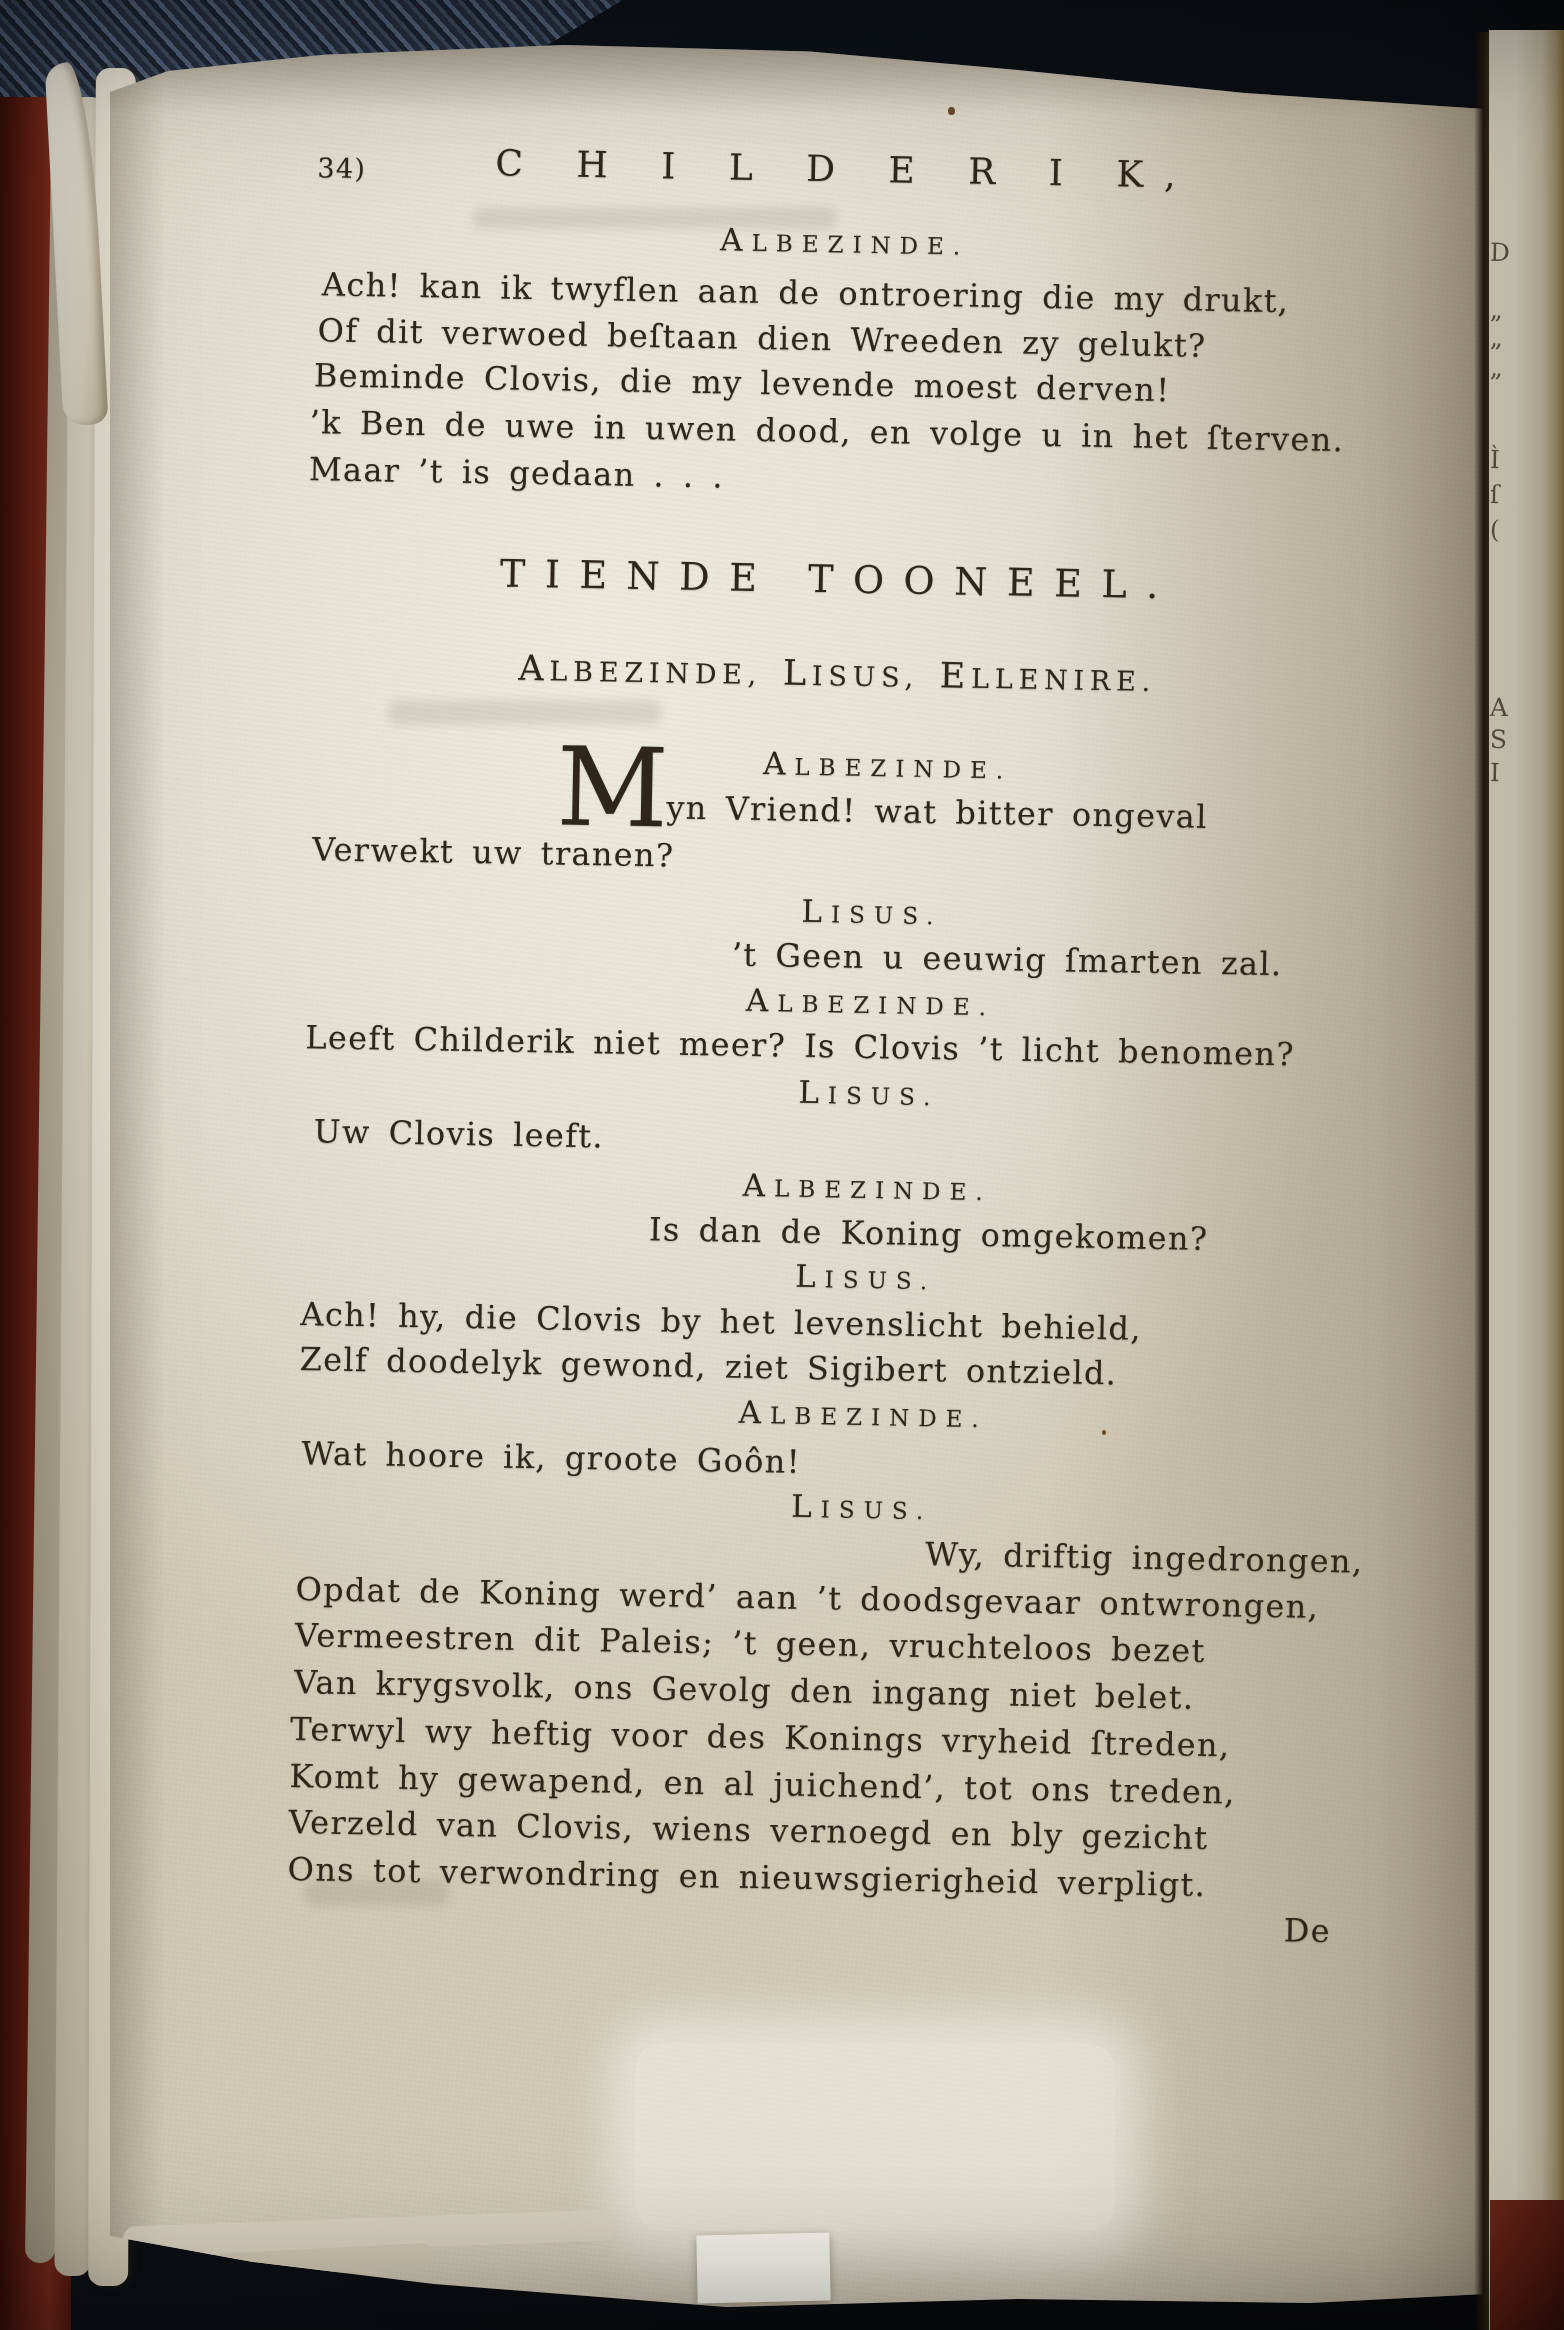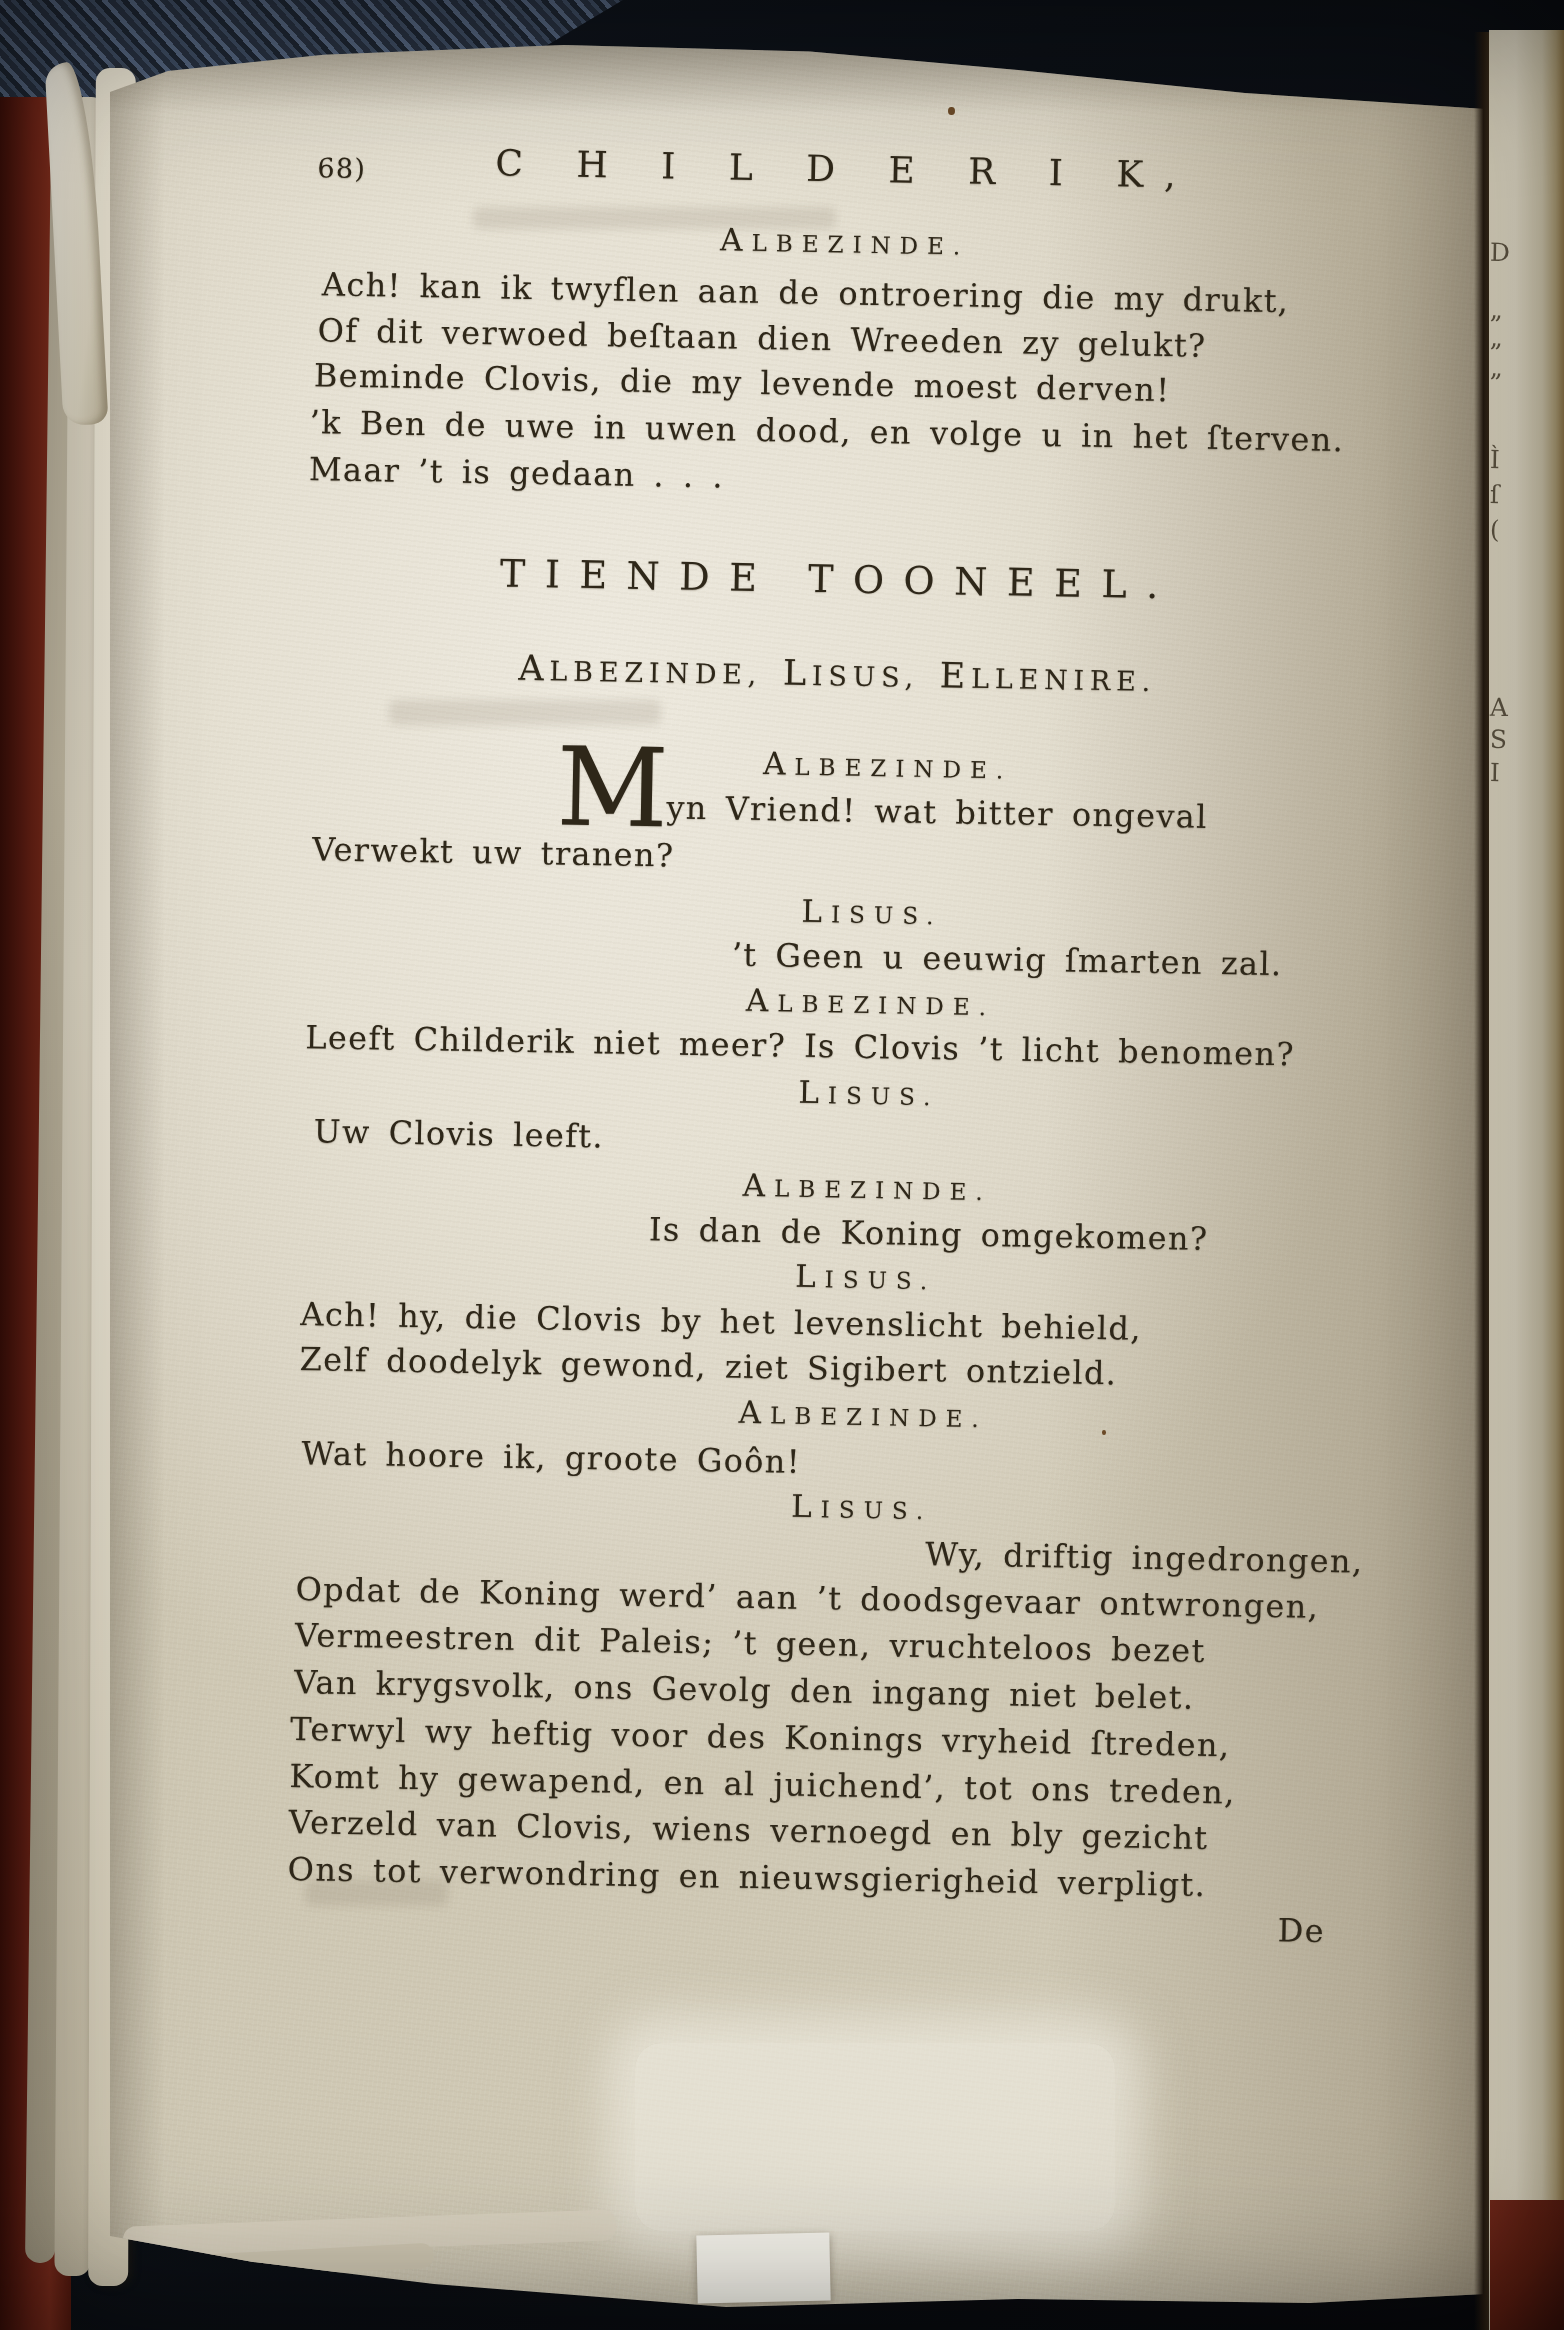--- a/index.html
+++ b/index.html
@@ -83,21 +83,21 @@
     <div class="ghost" style="left:195px;top:1835px;width:143px;height:26px;"></div>
     <div class="speck" style="left:838px;top:62px;width:6.5px;height:7.8px;"></div>
     <div class="speck" style="left:438px;top:1551px;width:5.2px;height:5.8px;"></div>
     <div class="speck" style="left:992px;top:1385px;width:3.9px;height:4.5px;"></div>
     <div class="patch"></div>
     <div class="tab"></div>
     <div class="bstrip" style="left:13px;top:2173px;width:493px;height:31px;transform:rotate(-2deg);opacity:.8;"></div>
     <div class="bstrip" style="left:0;top:2206px;width:324px;height:25px;transform:rotate(-3deg);background:#cfc7b2;"></div>
 
     <div class="textcol">
-      <div class="t pagenum" style="left:13px;top:13px;">68)</div>
+      <div class="t pagenum" style="left:13px;top:13px;">34)</div>
       <div class="t title" style="top:0;">C H I L D E R I K,</div>
 
       <div class="t sp" style="top:75px;">ALBEZINDE.</div>
       <div class="t l" style="left:19.5px;top:126px;">Ach! kan ik twyflen aan de ontroering die my drukt,</div>
       <div class="t l" style="left:16px;top:172px;">Of dit verwoed beſtaan dien Wreeden zy gelukt?</div>
       <div class="t l" style="left:13px;top:217px;">Beminde Clovis, die my levende moest derven!</div>
       <div class="t l" style="left:9.7px;top:264px;">’k Ben de uwe in uwen dood, en volge u in het ſterven.</div>
       <div class="t l" style="left:9.7px;top:311px;">Maar ’t is gedaan . . .</div>
 
       <div class="t scene-title" style="top:409px;">TIENDE TOONEEL.</div>
@@ -132,21 +132,21 @@
       <div class="t sp" style="top:1340px;padding-left:39px;">LISUS.</div>
       <div class="t l right" style="top:1385px;">Wy, driftig ingedrongen,</div>
       <div class="t l" style="left:16px;top:1431px;">Opdat de Koning werd’ aan ’t doodsgevaar ontwrongen,</div>
       <div class="t l" style="left:16px;top:1477px;">Vermeestren dit Paleis; ’t geen, vruchteloos bezet</div>
       <div class="t l" style="left:16px;top:1524px;">Van krygsvolk, ons Gevolg den ingang niet belet.</div>
       <div class="t l" style="left:13px;top:1571px;">Terwyl wy heftig voor des Konings vryheid ſtreden,</div>
       <div class="t l" style="left:13px;top:1618px;">Komt hy gewapend, en al juichend’, tot ons treden,</div>
       <div class="t l" style="left:13px;top:1664px;">Verzeld van Clovis, wiens vernoegd en bly gezicht</div>
       <div class="t l" style="left:13px;top:1711px;">Ons tot verwondring en nieuwsgierigheid verpligt.</div>
 
-      <div class="t l" style="right:32px;top:1755px;">De</div>
+      <div class="t l" style="right:26px;top:1755px;">De</div>
     </div>
   </div>
 
   <div class="gutter"></div>
   <div class="next-page">
     <span class="frag" style="top:208px;">D</span>
     <span class="frag" style="top:265px;">„</span>
     <span class="frag" style="top:293px;">„</span>
     <span class="frag" style="top:323px;">„</span>
     <span class="frag" style="top:415px;">Ì</span>

